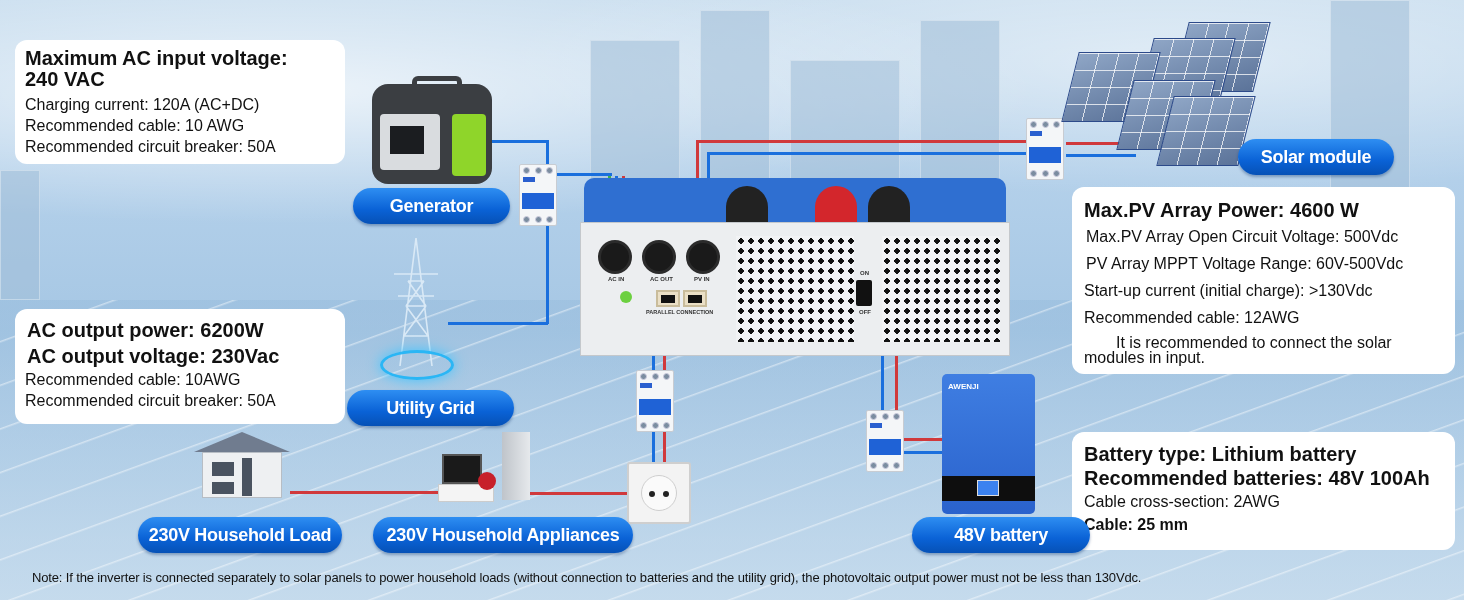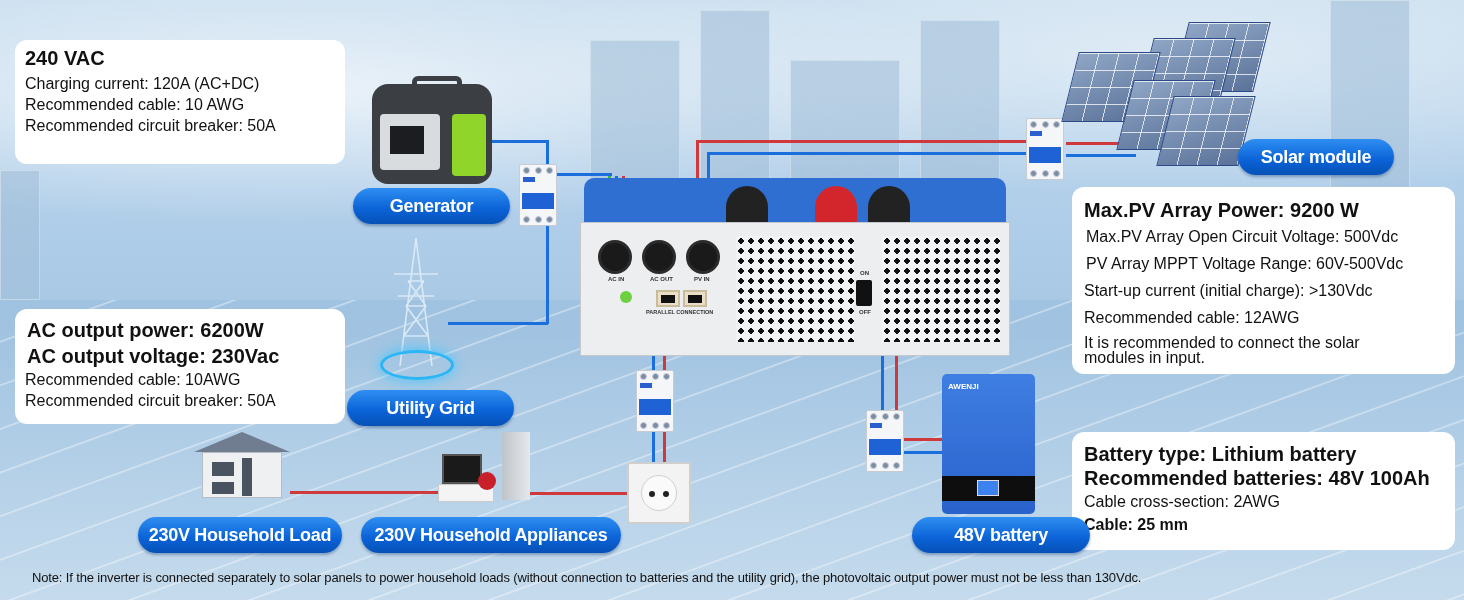--- a/index.html
+++ b/index.html
@@ -247,50 +247,51 @@
 </div>
 
 <div class="appliances">
   <div class="fridge"></div>
   <div class="tv"></div>
   <div class="ac"></div>
   <div class="red-b"></div>
 </div>
 
 <div class="card" style="left:15px;top:40px;width:330px;height:124px;">
+  <div class="h">Maximum AC input voltage:</div>
   <div class="h" style="margin-bottom:4px;">240 VAC</div>
   <div class="t">Charging current: 120A (AC+DC)</div>
   <div class="t">Recommended cable: 10 AWG</div>
   <div class="t">Recommended circuit breaker: 50A</div>
 </div>
 
 <div class="card" style="left:15px;top:309px;width:330px;height:115px;">
   <div class="h" style="line-height:26px;padding-left:2px;">AC output power: 6200W</div>
   <div class="h" style="line-height:26px;padding-left:2px;">AC output voltage: 230Vac</div>
   <div class="t">Recommended cable: 10AWG</div>
   <div class="t">Recommended circuit breaker: 50A</div>
 </div>
 
 <div class="card" style="left:1072px;top:187px;width:383px;height:187px;padding:10px 12px;">
-  <div class="h" style="line-height:26px;">Max.PV Array Power: 9200 W</div>
+  <div class="h" style="line-height:26px;">Max.PV Array Power: 4600 W</div>
   <div class="t" style="line-height:27px;padding-left:2px;">Max.PV Array Open Circuit Voltage: 500Vdc</div>
   <div class="t" style="line-height:27px;padding-left:2px;">PV Array MPPT Voltage Range: 60V-500Vdc</div>
   <div class="t" style="line-height:27px;">Start-up current (initial charge): &gt;130Vdc</div>
   <div class="t" style="line-height:27px;">Recommended cable: 12AWG</div>
-  <div class="t" style="line-height:15px;margin-top:4px;">It is recommended to connect the solar</div>
+  <div class="t" style="line-height:15px;margin-top:4px;margin-left:32px;">It is recommended to connect the solar</div>
   <div class="t" style="line-height:15px;">modules in input.</div>
 </div>
 
 <div class="card" style="left:1072px;top:432px;width:383px;height:118px;padding:10px 12px;">
   <div class="h" style="line-height:24px;">Battery type: Lithium battery</div>
   <div class="h" style="line-height:24px;">Recommended batteries: 48V 100Ah</div>
   <div class="t" style="line-height:23px;">Cable cross-section: 2AWG</div>
   <div class="t" style="line-height:23px;font-weight:bold;">Cable: 25 mm</div>
 </div>
 
 <div class="pill" style="left:353px;top:188px;width:157px;">Generator</div>
 <div class="pill" style="left:347px;top:390px;width:167px;">Utility Grid</div>
 <div class="pill" style="left:1238px;top:139px;width:156px;text-align:right;">Solar module</div>
 <div class="pill" style="left:138px;top:517px;width:204px;">230V Household Load</div>
-<div class="pill" style="left:361px;top:517px;width:260px;">230V Household Appliances</div>
+<div class="pill" style="left:373px;top:517px;width:260px;">230V Household Appliances</div>
 <div class="pill" style="left:912px;top:517px;width:178px;">48V battery</div>
 
 <div class="note">Note: If the inverter is connected separately to solar panels to power household loads (without connection to batteries and the utility grid), the photovoltaic output power must not be less than 130Vdc.</div>
 
 </body></html>

